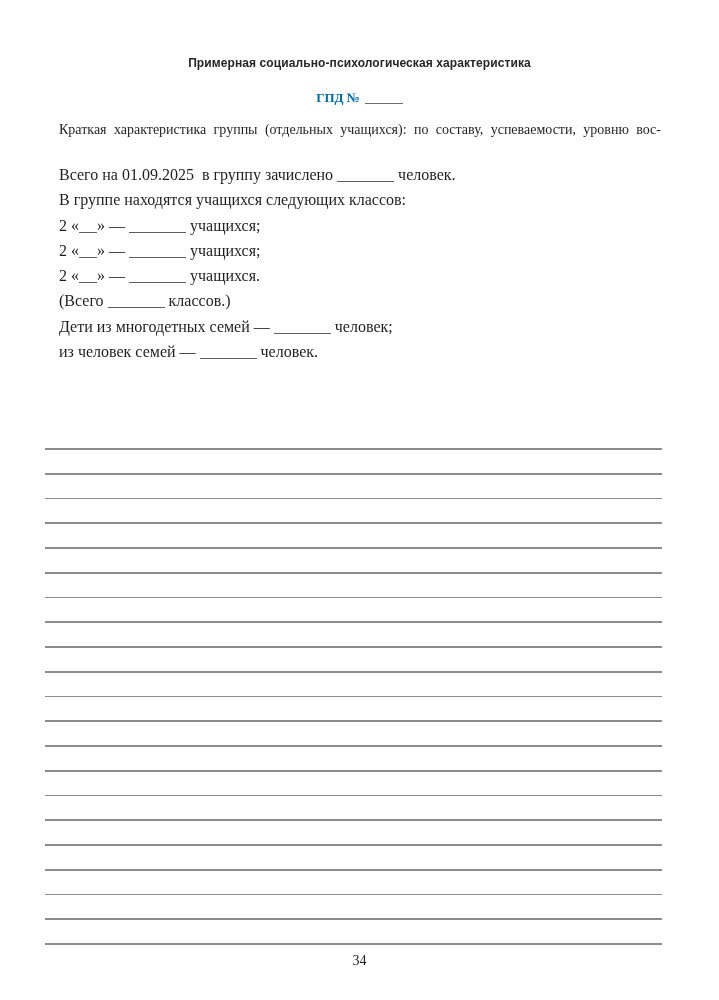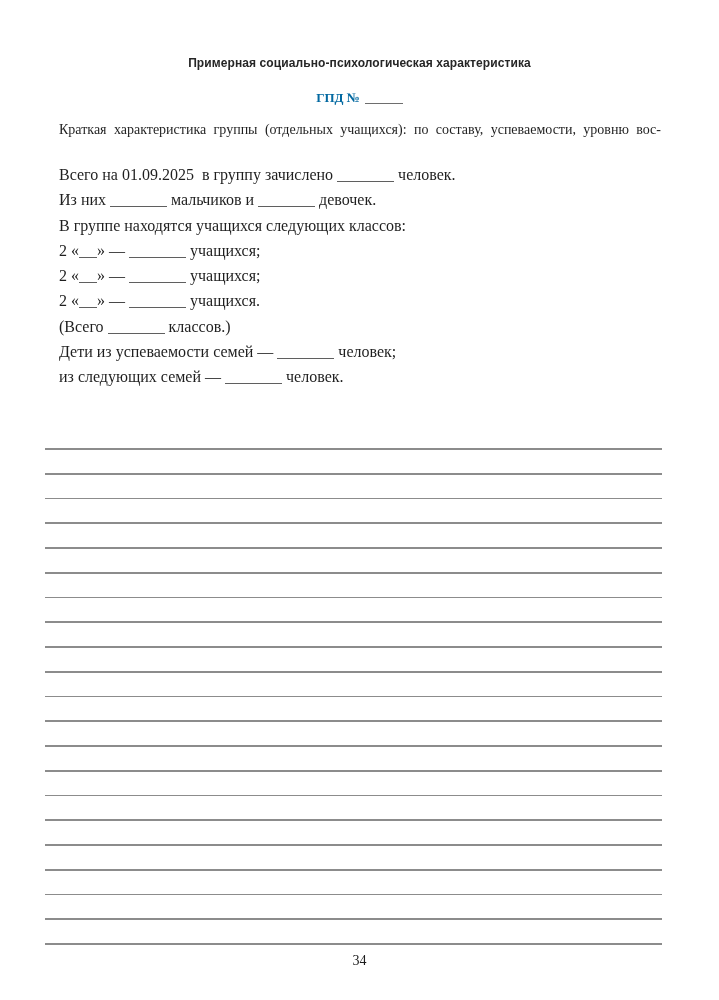--- a/index.html
+++ b/index.html
@@ -47,28 +47,27 @@
   <div class="title">Примерная социально-психологическая характеристика</div>
 
   <div class="gpd">
     <span>ГПД №</span><span class="gpd-blank" style="width: 38px;"></span>
   </div>
 
   <div class="intro intro-1">Краткая характеристика группы (отдельных учащихся): по составу, успеваемости, уровню вос-</div>
 
   <div class="rows" id="rows">
       <div class="row"><span>Всего на 01.09.2025&nbsp; в группу зачислено </span><span class="blank" style="width: 57px;"></span><span> человек.</span></div>
-      <div class="row"><span>Из них </span><span class="blank" style="width: 57px;"></span><span> мальчиков и </span><span class="blank" style="width: 57px;"></span><span> девочек.</span></div>
       <div class="row"><span>В группе находятся учащихся следующих классов:</span></div>
       <div class="row"><span>2 «</span><span class="blank" style="width: 18px;"></span><span>» — </span><span class="blank" style="width: 57px;"></span><span> учащихся;</span></div>
       <div class="row"><span>2 «</span><span class="blank" style="width: 18px;"></span><span>» — </span><span class="blank" style="width: 57px;"></span><span> учащихся;</span></div>
       <div class="row"><span>2 «</span><span class="blank" style="width: 18px;"></span><span>» — </span><span class="blank" style="width: 57px;"></span><span> учащихся.</span></div>
       <div class="row"><span>(Всего </span><span class="blank" style="width: 57px;"></span><span> классов.)</span></div>
-      <div class="row"><span>Дети из успеваемости семей — </span><span class="blank" style="width: 57px;"></span><span> человек;</span></div>
-      <div class="row"><span>из следующих семей — </span><span class="blank" style="width: 57px;"></span><span> человек.</span></div>
+      <div class="row"><span>Дети из многодетных семей — </span><span class="blank" style="width: 57px;"></span><span> человек;</span></div>
+      <div class="row"><span>из человек семей — </span><span class="blank" style="width: 57px;"></span><span> человек.</span></div>
     </div>
 
   <div class="rules" id="rules">
       <div class="rule" style="top: 0px;"></div>
       <div class="rule" style="top: 24.75px;"></div>
       <div class="rule" style="top: 49.5px;"></div>
       <div class="rule" style="top: 74.25px;"></div>
       <div class="rule" style="top: 99px;"></div>
       <div class="rule" style="top: 123.75px;"></div>
       <div class="rule" style="top: 148.5px;"></div>

